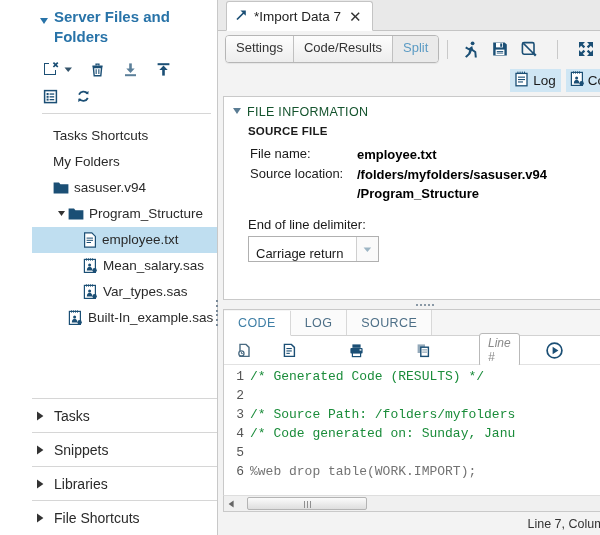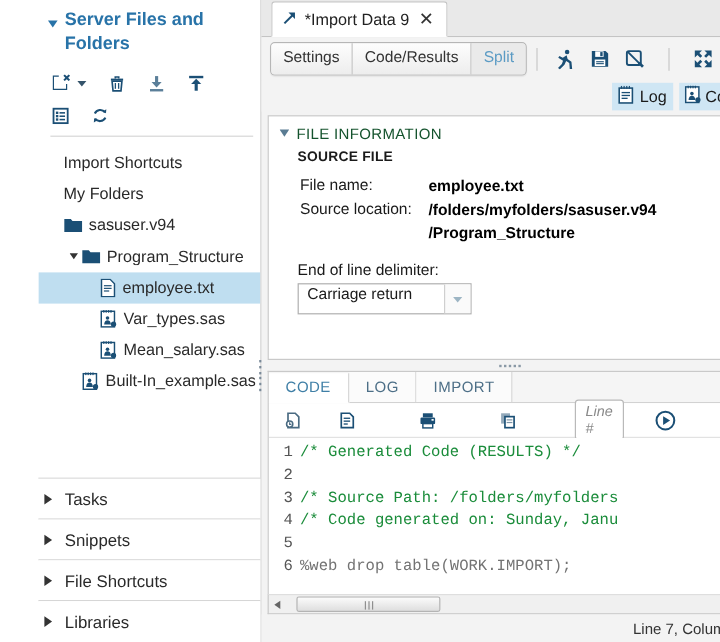--- a/index.html
+++ b/index.html
@@ -139,23 +139,23 @@
   .fi-sub {
     padding-left: 24px; font-size: 11.5px; font-weight: bold;
     color: #1a1a1a; letter-spacing: .2px; margin-bottom: 9px;
   }
   .fi-rows { padding-left: 26px; }
   .fi-row { display: flex; margin-bottom: 2px; font-size: 13px; }
   .fi-lab { width: 107px; flex: none; color: #1a1a1a; }
   .fi-val { font-weight: bold; color: #000; line-height: 1.42; }
   .fi-delim-lab { padding-left: 24px; margin-top: 14px; font-size: 13px; color: #1a1a1a; }
   .selectbox {
-    margin: 4px 0 0 24px; width: 145px; height: 26px;
+    margin: 4px 0 0 24px; width: 131px; height: 26px;
     border: 1px solid #b0b0b0; background: #fff;
-    display: flex; align-items: flex-start; cursor: pointer;
+    display: flex; align-items: flex-end; cursor: pointer;
   }
   .selectbox .sv { flex: 1; padding-left: 7px; font-size: 13px; color: #1a1a1a; }
   .selectbox .sarrow {
     width: 22px; height: 24px; border-left: 1px solid #cfcfcf;
     display: flex; align-items: center; justify-content: center;
     background: #fafafa;
   }
   
   .vscroll {
     position: absolute; right: 0; top: 0; width: 16px; height: 100%;
@@ -319,21 +319,21 @@
           </svg>
         </span>
       </div>
       <div class="sb-sep"></div>
     </div>
 
     <div class="tree" id="tree">
         <div class="tree-row">
           <span class="ind" style="width:0px"></span>
           <span class="caret-r"></span>
-          <span class="lbl">Import Shortcuts</span>
+          <span class="lbl">Tasks Shortcuts</span>
         </div>
         <div class="tree-row">
           <span class="ind" style="width:0px"></span>
           <span class="caret-r"></span>
           <span class="lbl">My Folders</span>
         </div>
         <div class="tree-row">
           <span class="ind" style="width:0px"></span>
           <span class="caret-r"></span>
           <span class="ic">
@@ -378,38 +378,38 @@
               <rect x="1.4" y="1.4" width="11" height="13" fill="#fff" stroke="#1b4f75" stroke-width="1.2"></rect>
               <rect x="3" y="0.4" width="1" height="2.2" fill="#1b4f75"></rect>
               <rect x="5" y="0.4" width="1" height="2.2" fill="#1b4f75"></rect>
               <rect x="7" y="0.4" width="1" height="2.2" fill="#1b4f75"></rect>
               <rect x="9" y="0.4" width="1" height="2.2" fill="#1b4f75"></rect>
               <circle cx="6.6" cy="7" r="1.5" fill="#1b4f75"></circle>
               <path d="M3.8,12.4 c0,-2.4 1.3,-3.6 2.8,-3.6 c1.5,0 2.8,1.2 2.8,3.6 z" fill="#1b4f75"></path>
               <circle cx="11.6" cy="12.2" r="2.2" fill="#1b4f75"></circle>
             </svg>
           </span>
-          <span class="lbl">Var_types.sas</span>
+          <span class="lbl">Mean_salary.sas</span>
         </div>
         <div class="tree-row">
           <span class="ind" style="width:30px"></span>
           <span class="caret-r"></span>
           <span class="ic">
             <svg width="15" height="16" viewBox="0 0 15 16">
               <rect x="1.4" y="1.4" width="11" height="13" fill="#fff" stroke="#1b4f75" stroke-width="1.2"></rect>
               <rect x="3" y="0.4" width="1" height="2.2" fill="#1b4f75"></rect>
               <rect x="5" y="0.4" width="1" height="2.2" fill="#1b4f75"></rect>
               <rect x="7" y="0.4" width="1" height="2.2" fill="#1b4f75"></rect>
               <rect x="9" y="0.4" width="1" height="2.2" fill="#1b4f75"></rect>
               <circle cx="6.6" cy="7" r="1.5" fill="#1b4f75"></circle>
               <path d="M3.8,12.4 c0,-2.4 1.3,-3.6 2.8,-3.6 c1.5,0 2.8,1.2 2.8,3.6 z" fill="#1b4f75"></path>
               <circle cx="11.6" cy="12.2" r="2.2" fill="#1b4f75"></circle>
             </svg>
           </span>
-          <span class="lbl">Mean_salary.sas</span>
+          <span class="lbl">Var_types.sas</span>
         </div>
         <div class="tree-row">
           <span class="ind" style="width:15px"></span>
           <span class="caret-r"></span>
           <span class="ic">
             <svg width="15" height="16" viewBox="0 0 15 16">
               <rect x="1.4" y="1.4" width="11" height="13" fill="#fff" stroke="#1b4f75" stroke-width="1.2"></rect>
               <rect x="3" y="0.4" width="1" height="2.2" fill="#1b4f75"></rect>
               <rect x="5" y="0.4" width="1" height="2.2" fill="#1b4f75"></rect>
               <rect x="7" y="0.4" width="1" height="2.2" fill="#1b4f75"></rect>
@@ -442,42 +442,42 @@
         <div class="sb-section">
           <span><svg width="9" height="10" viewBox="0 0 9 10">
               <path d="M1,0.6 L1,9.4 L7.4,5 Z" fill="#333"></path>
             </svg></span>
           <span>Snippets</span>
         </div>
         <div class="sb-section">
           <span><svg width="9" height="10" viewBox="0 0 9 10">
               <path d="M1,0.6 L1,9.4 L7.4,5 Z" fill="#333"></path>
             </svg></span>
-          <span>File Shortcuts</span>
+          <span>Libraries</span>
         </div>
         <div class="sb-section">
           <span><svg width="9" height="10" viewBox="0 0 9 10">
               <path d="M1,0.6 L1,9.4 L7.4,5 Z" fill="#333"></path>
             </svg></span>
-          <span>Libraries</span>
+          <span>File Shortcuts</span>
         </div>
       </div>
   </div>
 
   <div id="main">
 
     <div class="tabstrip">
       <div class="tab">
         <span>
           <svg width="14" height="14" viewBox="0 0 14 14">
             <path d="M3,11.5 L10,4.5" stroke="#1b4f75" stroke-width="1.7" fill="none"></path>
             <path d="M6.4,2.4 h5.4 v5.4 l-1.9,-1.9 l-1.6,-1.6 z" fill="#1b4f75"></path>
           </svg>
         </span>
-        <span>*Import Data 9</span>
+        <span>*Import Data 7</span>
         <span class="x">✕</span>
       </div>
     </div>
 
     <div class="toolrow">
       <div class="segbtns" id="segbtns">
           <div class="segbtn">Settings</div>
           <div class="segbtn">Code/Results</div>
           <div class="segbtn active">Split</div>
         </div>
@@ -605,21 +605,21 @@
         <i></i>
         <i></i>
         <i></i>
         <i></i>
     </div>
 
     <div class="codepanel">
       <div class="ctabs" id="ctabs">
           <div class="ctab active">CODE</div>
           <div class="ctab">LOG</div>
-          <div class="ctab">IMPORT</div>
+          <div class="ctab">SOURCE</div>
         </div>
 
       <div class="ctoolbar">
         <span class="cticon">
           <svg width="17" height="17" viewBox="0 0 17 17">
             <path d="M4,2.4 h6 l3,3 v9 h-9 z" fill="none" stroke="#4a6b82" stroke-width="1.4"></path>
             <circle cx="5.4" cy="11.4" r="2.6" fill="#fff" stroke="#4a6b82" stroke-width="1.3"></circle>
             <path d="M5.4,9.8 v1.8 h1.4" stroke="#4a6b82" stroke-width="1" fill="none"></path>
           </svg>
         </span>

